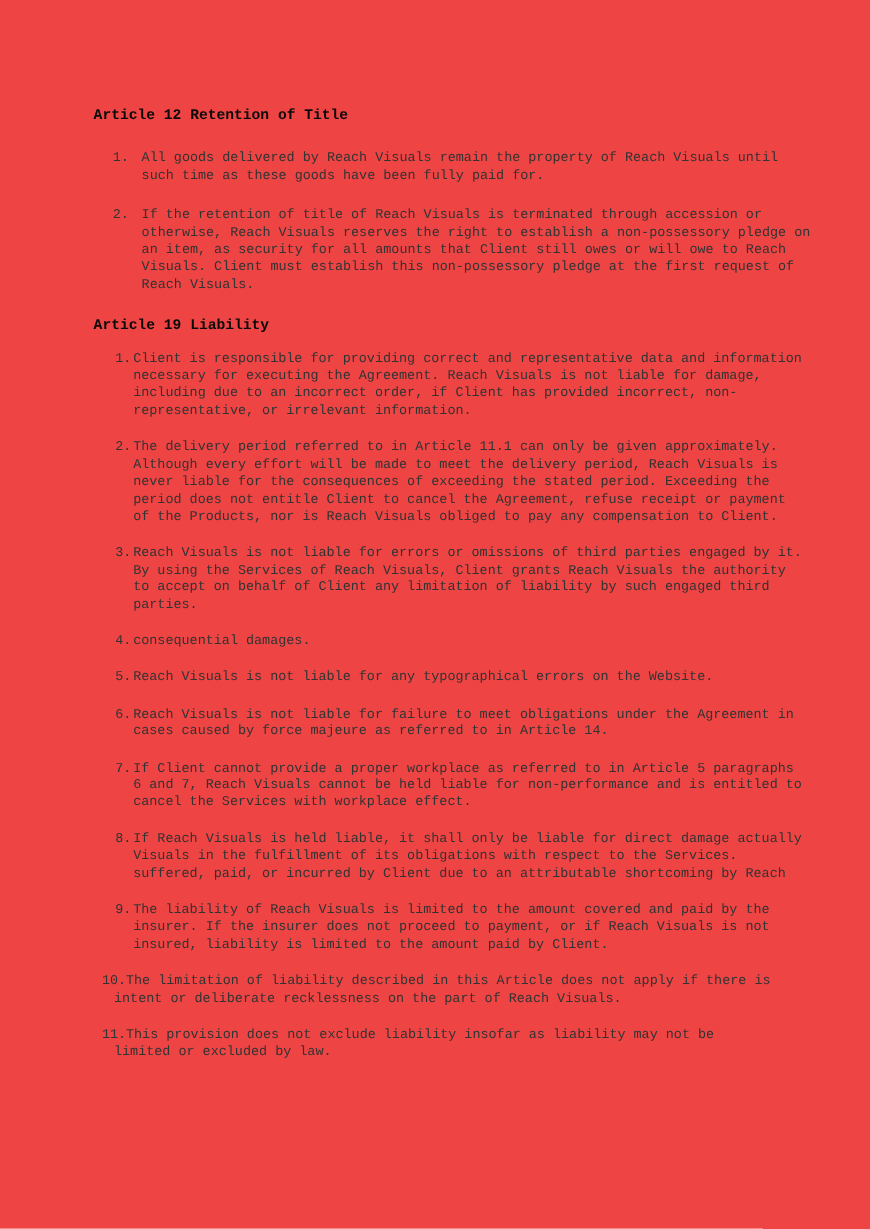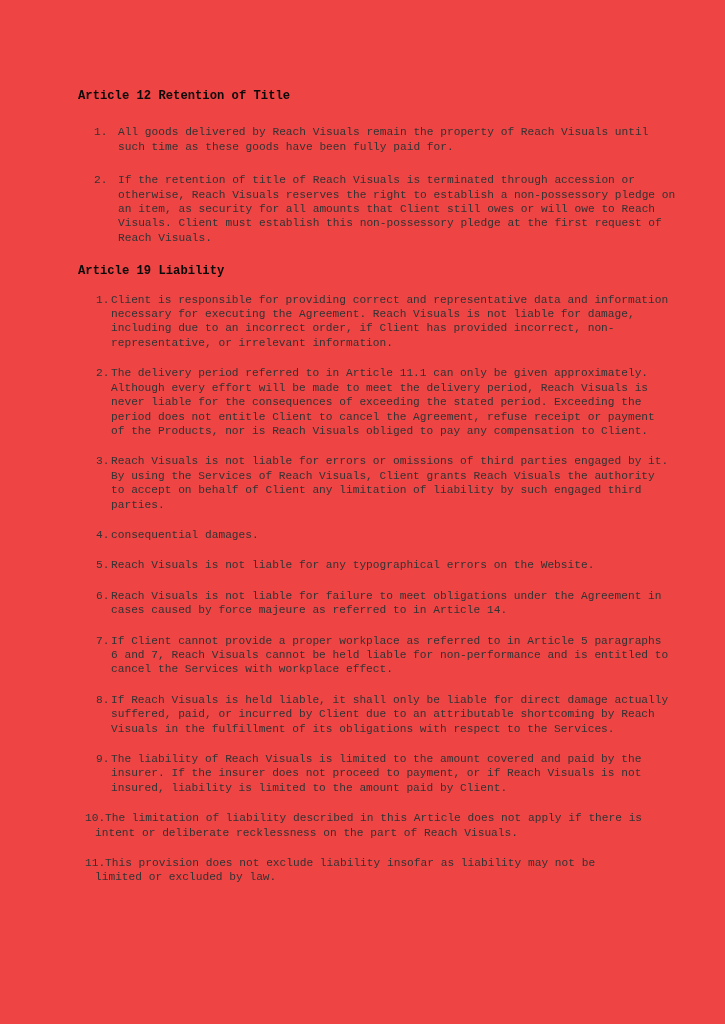--- a/index.html
+++ b/index.html
@@ -82,19 +82,19 @@
       </section>
       <section class="sec s13">
         <div class="heading">Article 19 Liability</div>
         <div class="item"><span class="num">1.</span><div class="line">Client is responsible for providing correct and representative data and information</div><div class="line">necessary for executing the Agreement. Reach Visuals is not liable for damage,</div><div class="line">including due to an incorrect order, if Client has provided incorrect, non-</div><div class="line">representative, or irrelevant information.</div></div>
         <div class="item"><span class="num">2.</span><div class="line">The delivery period referred to in Article 11.1 can only be given approximately.</div><div class="line">Although every effort will be made to meet the delivery period, Reach Visuals is</div><div class="line">never liable for the consequences of exceeding the stated period. Exceeding the</div><div class="line">period does not entitle Client to cancel the Agreement, refuse receipt or payment</div><div class="line">of the Products, nor is Reach Visuals obliged to pay any compensation to Client.</div></div>
         <div class="item"><span class="num">3.</span><div class="line">Reach Visuals is not liable for errors or omissions of third parties engaged by it.</div><div class="line">By using the Services of Reach Visuals, Client grants Reach Visuals the authority</div><div class="line">to accept on behalf of Client any limitation of liability by such engaged third</div><div class="line">parties.</div></div>
         <div class="item"><span class="num">4.</span><div class="line">consequential damages.</div></div>
         <div class="item"><span class="num">5.</span><div class="line">Reach Visuals is not liable for any typographical errors on the Website.</div></div>
         <div class="item"><span class="num">6.</span><div class="line">Reach Visuals is not liable for failure to meet obligations under the Agreement in</div><div class="line">cases caused by force majeure as referred to in Article 14.</div></div>
         <div class="item"><span class="num">7.</span><div class="line">If Client cannot provide a proper workplace as referred to in Article 5 paragraphs</div><div class="line">6 and 7, Reach Visuals cannot be held liable for non-performance and is entitled to</div><div class="line">cancel the Services with workplace effect.</div></div>
-        <div class="item"><span class="num">8.</span><div class="line">If Reach Visuals is held liable, it shall only be liable for direct damage actually</div><div class="line">suffered, paid, or incurred by Client due to an attributable shortcoming by Reach</div><div class="line">Visuals in the fulfillment of its obligations with respect to the Services.</div></div>
+        <div class="item"><span class="num">8.</span><div class="line">If Reach Visuals is held liable, it shall only be liable for direct damage actually</div><div class="line">Visuals in the fulfillment of its obligations with respect to the Services.</div><div class="line">suffered, paid, or incurred by Client due to an attributable shortcoming by Reach</div></div>
         <div class="item"><span class="num">9.</span><div class="line">The liability of Reach Visuals is limited to the amount covered and paid by the</div><div class="line">insurer. If the insurer does not proceed to payment, or if Reach Visuals is not</div><div class="line">insured, liability is limited to the amount paid by Client.</div></div>
         <div class="item hang"><span class="num">10.</span><div class="line">The limitation of liability described in this Article does not apply if there is</div><div class="line">intent or deliberate recklessness on the part of Reach Visuals.</div></div>
         <div class="item hang"><span class="num">11.</span><div class="line">This provision does not exclude liability insofar as liability may not be</div><div class="line">limited or excluded by law.</div></div>
       </section>
     </div>
 </main>
 
 </body></html>

